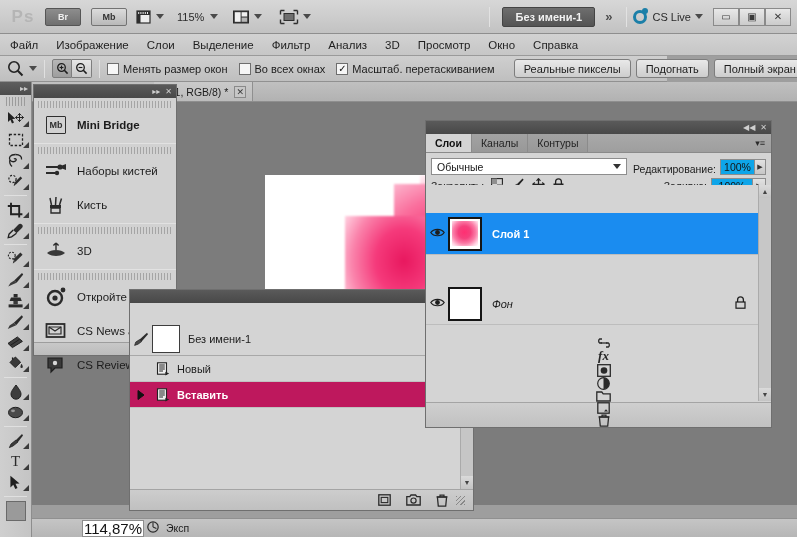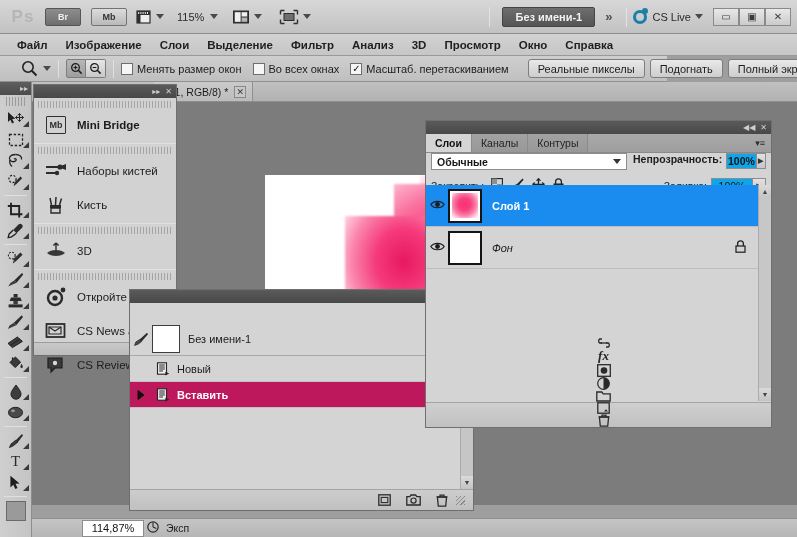--- a/index.html
+++ b/index.html
@@ -50,30 +50,30 @@
     width:26px;height:18px;border:1px solid #8a8a8a;
     background:linear-gradient(to bottom,#e8e8e8,#cbcbcb);
     display:flex;align-items:center;justify-content:center;font-size:10px;color:#3a3a3a;
   }
 
   
   .menubar {
     position:absolute; left:0; top:34px; width:797px; height:22px;
     background:linear-gradient(to bottom,#d2d2d2,#c6c6c6);
     border-bottom:1px solid #9a9a9a;
-    display:flex; align-items:center; padding-left:8px;font-weight:bold;
+    display:flex; align-items:center; padding-left:1px;
   }
   .menuitem { font-size:11.5px; color:#1f1f1f; padding:3px 9px; white-space:nowrap; }
 
   
   .optbar {
     position:absolute; left:0; top:56px; width:667px; height:26px;
     background:linear-gradient(to bottom,#cfcfcf,#bfbfbf);
     border-bottom:1px solid #919191;
-    display:flex; align-items:center; padding-left:20px;
+    display:flex; align-items:center; padding-left:6px;
   }
   .opt-tool { display:flex; align-items:center; }
   .opt-sep { width:1px;height:18px;background:#a0a0a0;border-right:1px solid #e0e0e0;margin:0 7px; }
   .zbtn {
     width:20px;height:19px;border:1px solid #7e7e7e;
     background:linear-gradient(to bottom,#e6e6e6,#c9c9c9);
     display:flex;align-items:center;justify-content:center;
   }
   .zbtn.active { background:linear-gradient(to bottom,#b6b6b6,#9e9e9e); }
   .zbtn:first-child { border-radius:2px 0 0 2px; }
@@ -190,38 +190,38 @@
     position:absolute; left:0; bottom:0; width:100%; height:21px;
     background:linear-gradient(to bottom,#cdcdcd,#c0c0c0); border-top:1px solid #a4a4a4;
     display:flex; align-items:center; justify-content:flex-end; padding-right:8px;
   }
   .foot-ico { margin-left:15px; font-size:11px; color:#2c2c2c; display:flex;align-items:center; }
   .grip-dots { width:9px;height:9px;margin-left:8px;
     background:repeating-linear-gradient(135deg,#888 0 1px,transparent 1px 3px); }
 
   
   #layers { left:425px; top:120px; width:347px; height:308px; }
-  .lay-blendrow { display:flex; align-items:flex-start; height:22px; padding:0 5px; background:#d4d4d4;font-weight:bold; }
+  .lay-blendrow { display:flex; align-items:flex-end; height:22px; padding:0 5px; background:#d4d4d4; }
   .combo {
     flex:0 0 auto; width:196px; height:17px; background:#fff; border:1px solid #8d8d8d;
     display:flex; align-items:center; padding:0 5px; font-size:10.5px; color:#151515;
   }
   .combo .caret { border-top-color:#333; margin-left:auto; }
   .lbl-right { font-size:10.5px; color:#1c1c1c; margin-left:6px; white-space:nowrap;}
   .numfield {
     width:42px;height:16px;background:#0ea5e9;border:1px solid #8d8d8d;
     font-size:10.5px;color:#141414;display:flex;align-items:center;justify-content:center;margin-left:4px;
   }
   .spin { width:13px;height:16px;border:1px solid #8d8d8d;border-left:none;
     background:linear-gradient(to bottom,#e2e2e2,#c6c6c6);
     display:flex;align-items:center;justify-content:center;font-size:7px;color:#333; }
   .lay-lockrow { display:flex; align-items:center; height:22px; padding:0 5px; background:#d4d4d4; border-bottom:1px solid #a9a9a9;}
   .lockicons { display:flex; align-items:center; gap:8px; margin-left:7px; color:#232323; font-size:12px; }
   .lay-list { position:absolute; left:0; top:64px; right:13px; bottom:26px; background:#d4d4d4; }
-  .lay-row { display:flex; align-items:center; height:42px; border-bottom:1px solid #bdbdbd; }
+  .lay-row { display:flex; align-items:center; height:42px; border-bottom:1px solid #bdbdbd;margin-top:28px; }
   .lay-row.sel { background:#1a8cf0; }
   .lay-eye { width:22px; text-align:center; font-size:11px; color:#222; }
   .lay-thumb { width:34px;height:34px;border:2px solid #151515;background:#fff;margin-right:10px; position:relative; overflow:hidden;}
   .lay-thumb .mini-rose{position:absolute;left:8%;top:8%;width:84%;height:84%;
     background:radial-gradient(circle at 48% 45%,#ff2f72 0%,#f5417d 32%,#fb7ba6 58%,#ffd1e1 82%,#ffffff 100%);}
   .lay-name { font-size:11px; color:#111; font-weight:bold; }
   .lay-row.sel .lay-name { color:#ffffff; }
   .lay-name.italic { font-weight:normal; font-style:italic; color:#1c1c1c; }
   .lay-lock { margin-left:auto; margin-right:12px; font-size:11px; color:#222; }
   .lay-scroll { position:absolute; right:0; top:64px; bottom:26px; width:13px; background:#c7c7c7; border-left:1px solid #ababab; }
@@ -235,21 +235,21 @@
   .lf-ico { margin-left:16px; font-size:12px; color:#252525; display:flex;align-items:center;}
 
   
   .statusbar {
     position:absolute; left:32px; bottom:0; width:765px; height:19px;
     background:linear-gradient(to bottom,#c5c5c5,#b6b6b6); border-top:1px solid #909090;
     display:flex; align-items:center;
   }
   .st-zoom {
     width:62px; height:17px; background:#fff; border:1px solid #8d8d8d;
-    font-size:11px; color:#131313; display:flex;align-items:center;justify-content:center; margin-left:50px;
+    font-size:15px; color:#131313; display:flex;align-items:center;justify-content:center; margin-left:50px;
   }
   .st-ico { width:18px;text-align:center;font-size:10px;color:#2b2b2b; }
   .st-txt { font-size:10.5px;color:#1c1c1c; margin-left:4px; }
 </style>
 </head>
 <body>
 
 <div id="app">
 
   <div class="appbar">
@@ -689,21 +689,21 @@
       <div class="ptab">Каналы</div>
       <div class="ptab">Контуры</div>
       <span class="pmenu">▾≡</span>
     </div>
 
     <div class="lay-blendrow">
       <div class="combo">
         <span>Обычные</span>
         <span class="caret"></span>
       </div>
-      <span class="lbl-right">Непрозрачность:</span>
+      <span class="lbl-right">Редактирование:</span>
       <span class="numfield">100%</span>
       <span class="spin">▶</span>
     </div>
 
     <div class="lay-lockrow">
       <span class="lbl-right" style="margin-left:0">Закрепить:</span>
       <span class="lockicons">
         <span>
           <svg width="12" height="12" viewBox="0 0 12 12">
               <rect x="0.6" y="0.6" width="10.8" height="10.8" fill="none" stroke="#222" stroke-width="1.1"></rect>

